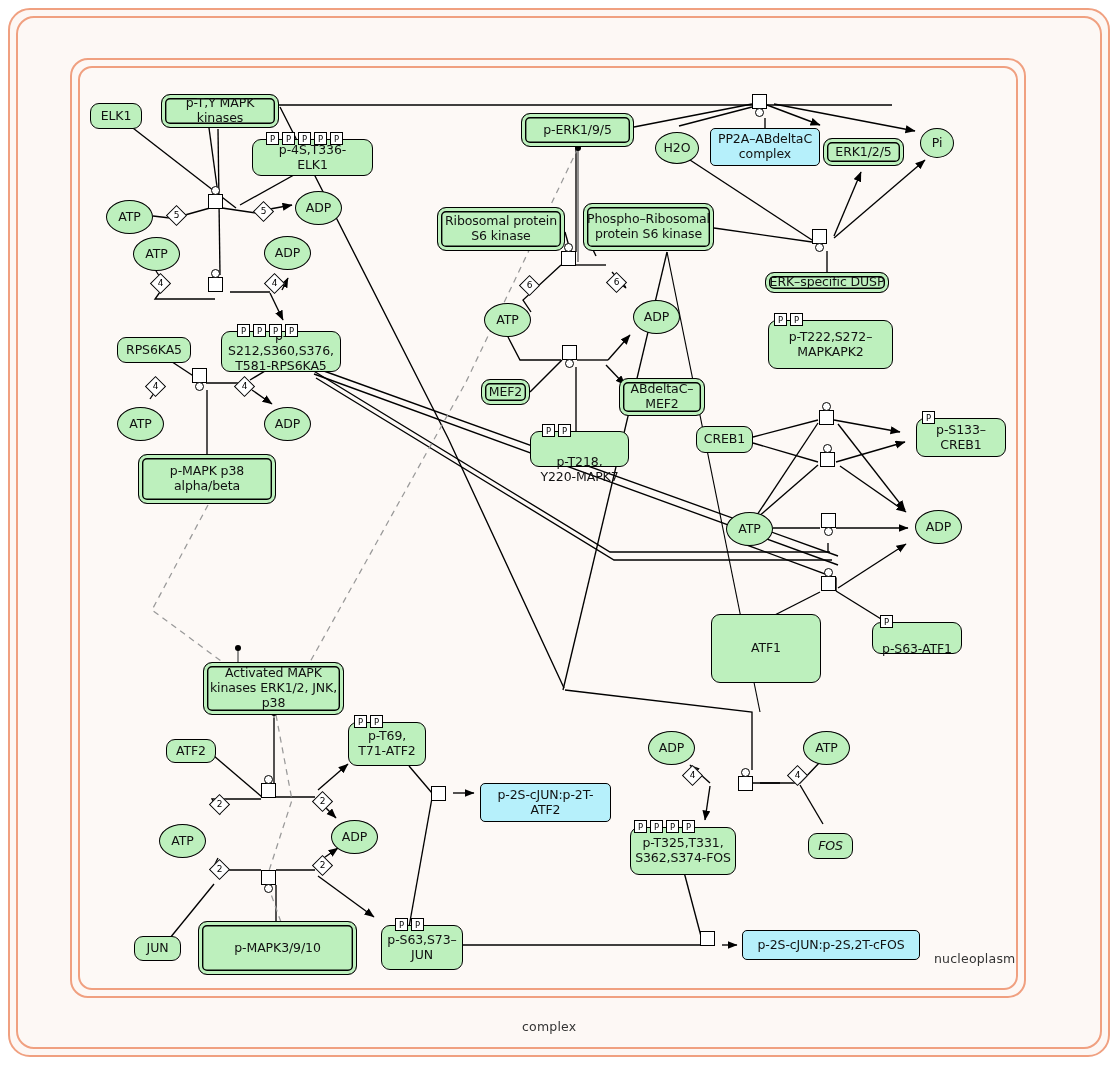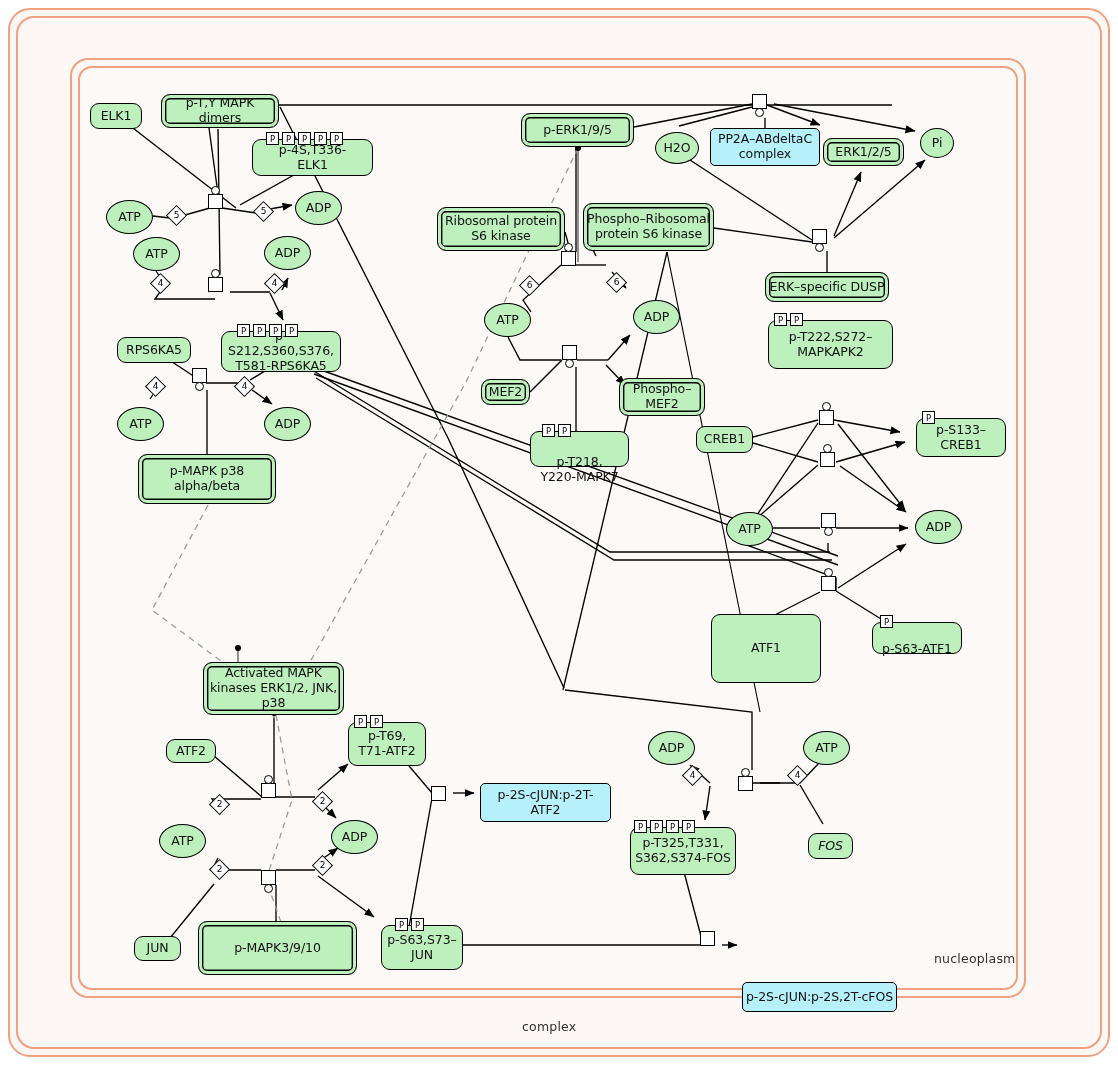--- a/index.html
+++ b/index.html
@@ -179,21 +179,21 @@
       <path d="M274,713 L274,718" marker-start="url(#dot)"></path>
     </g>
   </svg>
 
   <div id="node-layer">
       <div class="node macro" style="left: 90px; top: 103px; width: 52px; height: 26px;">
         <span style="white-space: pre-line;">ELK1</span>
       </div>
       <div class="node macro multi" style="left: 161px; top: 94px; width: 118px; height: 34px;">
         <span style="white-space: pre-line;">p-T,Y MAPK
-dimers</span>
+kinases</span>
       </div>
       <div class="node macro" style="left: 252px; top: 139px; width: 121px; height: 37px;">
         <span style="white-space: pre-line;">p-4S,T336-
 ELK1</span>
       </div>
       <div class="punit" style="left: 266px; top: 132px;">P</div>
       <div class="punit" style="left: 282px; top: 132px;">P</div>
       <div class="punit" style="left: 298px; top: 132px;">P</div>
       <div class="punit" style="left: 314px; top: 132px;">P</div>
       <div class="punit" style="left: 330px; top: 132px;">P</div>
@@ -257,30 +257,30 @@
       <div class="node simple" style="left: 484px; top: 303px; width: 47px; height: 34px;">
         <span style="white-space: pre-line;">ATP</span>
       </div>
       <div class="node simple" style="left: 633px; top: 300px; width: 47px; height: 34px;">
         <span style="white-space: pre-line;">ADP</span>
       </div>
       <div class="node macro multi" style="left: 481px; top: 379px; width: 49px; height: 26px;">
         <span style="white-space: pre-line;">MEF2</span>
       </div>
       <div class="node macro multi" style="left: 619px; top: 378px; width: 86px; height: 38px;">
-        <span style="white-space: pre-line;">Phospho–
+        <span style="white-space: pre-line;">ABdeltaC–
 MEF2</span>
       </div>
       <div class="node macro" style="left: 530px; top: 431px; width: 99px; height: 36px;">
         <span style="white-space: pre-line; margin-top: 41px;">p-T218,
 Y220-MAPK7</span>
       </div>
       <div class="punit" style="left: 542px; top: 424px;">P</div>
       <div class="punit" style="left: 558px; top: 424px;">P</div>
-      <div class="node macro multi" style="left: 765px; top: 272px; width: 124px; height: 30px; text-align: center;">
+      <div class="node macro multi" style="left: 765px; top: 272px; width: 124px; height: 21px; text-align: center;">
         <span style="white-space: pre-line;">ERK–specific DUSP</span>
       </div>
       <div class="node macro" style="left: 768px; top: 320px; width: 125px; height: 49px;">
         <span style="white-space: pre-line;">p-T222,S272–
 MAPKAPK2</span>
       </div>
       <div class="punit" style="left: 774px; top: 313px;">P</div>
       <div class="punit" style="left: 790px; top: 313px;">P</div>
       <div class="node macro" style="left: 696px; top: 426px; width: 57px; height: 27px;">
         <span style="white-space: pre-line;">CREB1</span>
@@ -349,21 +349,21 @@
         <span style="white-space: pre-line;">p-T325,T331,
 S362,S374-FOS</span>
       </div>
       <div class="punit" style="left: 634px; top: 820px;">P</div>
       <div class="punit" style="left: 650px; top: 820px;">P</div>
       <div class="punit" style="left: 666px; top: 820px;">P</div>
       <div class="punit" style="left: 682px; top: 820px;">P</div>
       <div class="node macro" style="left: 808px; top: 833px; width: 45px; height: 26px;">
         <span style="white-space: pre-line; font-style: italic;">FOS</span>
       </div>
-      <div class="node macro complex" style="left: 742px; top: 982px; width: 155px; height: 30px; border-radius: 5px;">
+      <div class="node macro complex" style="left: 742px; top: 930px; width: 178px; height: 30px; border-radius: 5px;">
         <span style="white-space: pre-line;">p-2S-cJUN:p-2S,2T-cFOS</span>
       </div>
       <div class="proc" style="left: 207.5px; top: 193.5px;"></div>
       <div class="catdot" style="left: 210.5px; top: 185.5px;"></div>
       <div class="proc" style="left: 207.5px; top: 276.5px;"></div>
       <div class="catdot" style="left: 210.5px; top: 268.5px;"></div>
       <div class="proc" style="left: 191.5px; top: 367.5px;"></div>
       <div class="catdot" style="left: 194.5px; top: 381.5px;"></div>
       <div class="proc" style="left: 560.5px; top: 250.5px;"></div>
       <div class="catdot" style="left: 563.5px; top: 242.5px;"></div>

